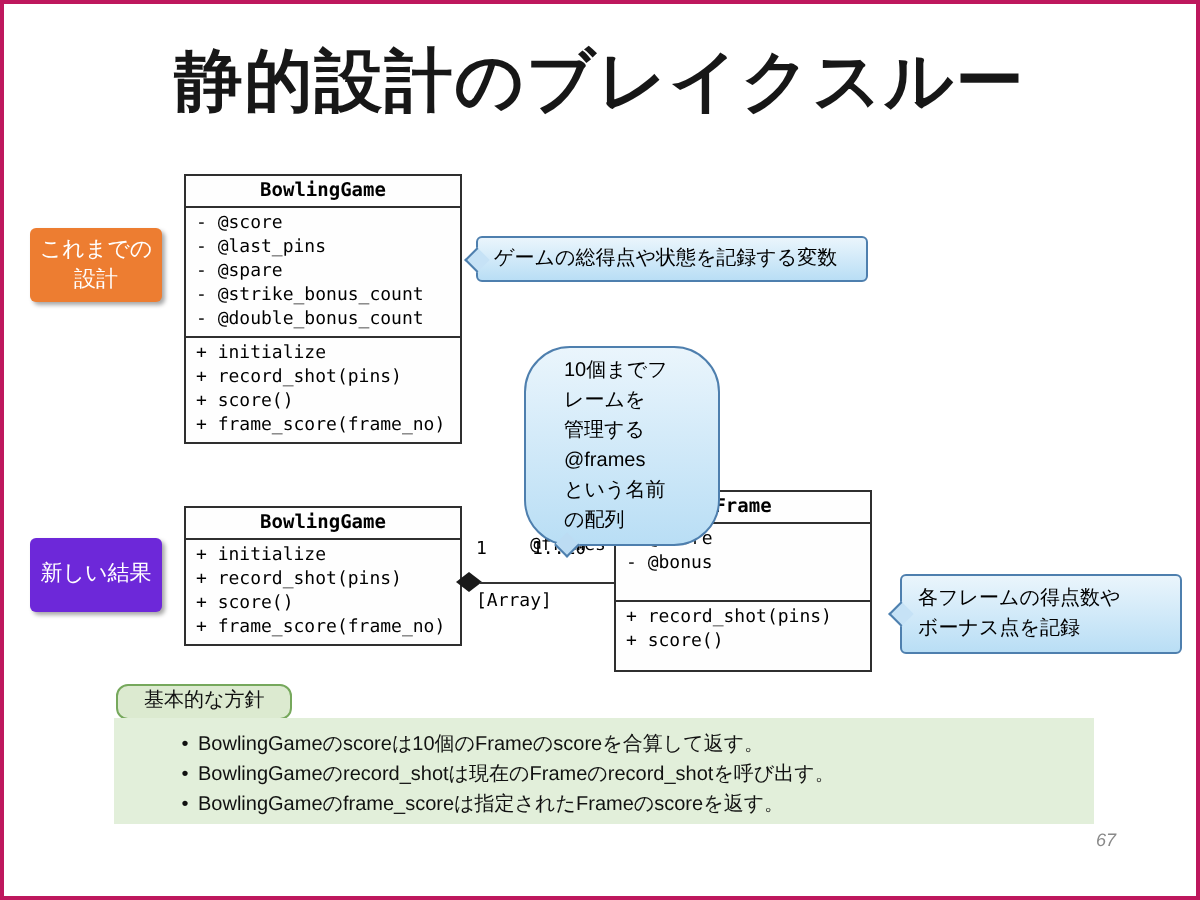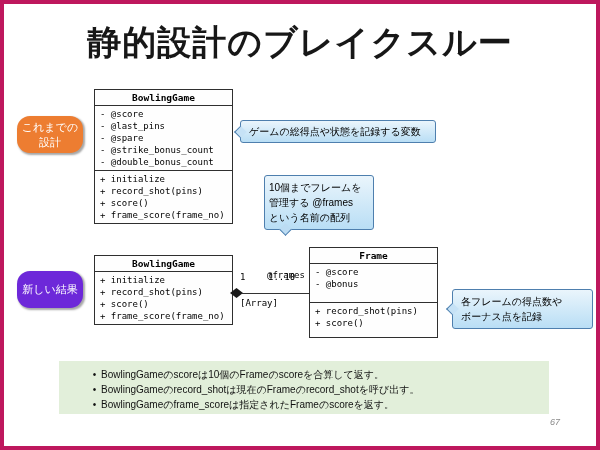--- a/index.html
+++ b/index.html
@@ -1,29 +1,29 @@
 <!DOCTYPE html>
 <html><head>
 <meta charset="utf-8">
 <style>
   html,body { margin:0; padding:0; background:#f2f2f2; }
   .slide {
     position:relative; width:600px; height:450px; margin:0 auto;
-    background:#ffffff; border:4px solid #be185d; box-sizing:border-box;
+    background:#ffffff; border:2px solid #be185d; box-sizing:border-box;
     overflow:hidden; font-family:"Liberation Sans", sans-serif; color:#000;
   }
   .title {
     position:absolute; top:16px; left:0; right:0; margin:0;
     text-align:center; font-size:34px; font-weight:600; color:#171717;
     letter-spacing:1px;
   }
   
   .tag {
     position:absolute; color:#fff; text-align:center; font-size:11px;
-    line-height:15px; border-radius:13px; display:flex; align-items:center;
+    line-height:15px; border-radius:3px; display:flex; align-items:center;
     justify-content:center; padding:2px 4px; box-sizing:border-box;
     box-shadow:1.5px 1.5px 2px rgba(0,0,0,0.35);
   }
   .tag-orange { left:13px; top:112px; width:66px; height:37px; background:#ED7D31; }
   .tag-blue   { left:13px; top:267px; width:66px; height:37px; background:#6d28d9; }
   
   .callout {
     position:absolute; background:linear-gradient(180deg,#eaf5fc 0%,#b9def5 100%);
     border:1px solid #4e7fae; border-radius:3px; font-size:10px; line-height:15px;
     color:#000; box-sizing:border-box;
@@ -33,21 +33,21 @@
     content:""; position:absolute; width:8px; height:8px; background:#c6e2f6;
     border-left:1px solid #4e7fae; border-bottom:1px solid #4e7fae;
     left:-5px; top:50%; transform:translateY(-50%) rotate(45deg);
   }
   .tail-bottom::after {
     content:""; position:absolute; width:8px; height:8px; background:#bcdcf3;
     border-right:1px solid #4e7fae; border-bottom:1px solid #4e7fae;
     bottom:-5px; left:16px; transform:rotate(45deg);
   }
   #callout-score { left:236px; top:116px; width:196px; height:23px; display:flex; align-items:center; padding:0 8px; }
-  #callout-frames { left:260px; top:171px; width:110px; padding:4px 4px; }
+  #callout-frames { left:260px; top:171px; width:98px; padding:4px 19px;border-radius:23px; }
   #callout-frame-record { left:448px; top:265px; width:141px; padding:4px 8px;margin-top:20px; }
   
   .uml-box {
     position:absolute; background:#fefefe; border:1px solid #2f2f2f;
     font-family:"DejaVu Sans Mono", monospace; font-size:9px; color:#000;
   }
   .uml-header { text-align:center; font-size:9.5px; padding:2px 0 1px; line-height:12px;font-weight:bold; }
   .uml-sec { padding:2px 5px 2px; border-top:1px solid #2f2f2f; }
   .uml-line { line-height:12px; white-space:pre; }
   #class-old   { left:90px;  top:85px;  width:137px; }
@@ -145,20 +145,21 @@
 
   <div class="callout tail-left" id="callout-score">
     <span>ゲームの総得点や状態を記録する変数</span>
   </div>
   <div class="callout pre tail-bottom" id="callout-frames">10個までフレームを
 管理する @frames
 という名前の配列</div>
   <div class="callout pre tail-left" id="callout-frame-record">各フレームの得点数や
 ボーナス点を記録</div>
 
+  <div id="policy-tag">基本的な方針</div>
   <div id="policy-box">
     <div class="policy-item">
       <span class="policy-bullet">•</span>
       <span>BowlingGameのscoreは10個のFrameのscoreを合算して返す。</span>
     </div>
     <div class="policy-item">
       <span class="policy-bullet">•</span>
       <span>BowlingGameのrecord_shotは現在のFrameのrecord_shotを呼び出す。</span>
     </div>
     <div class="policy-item">

